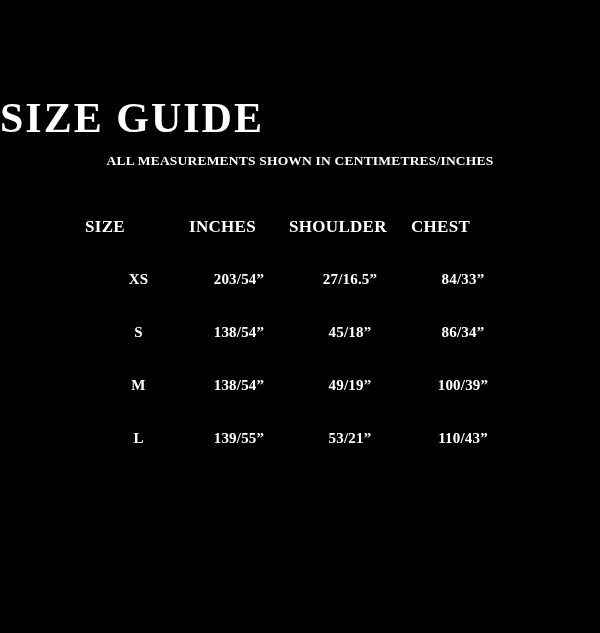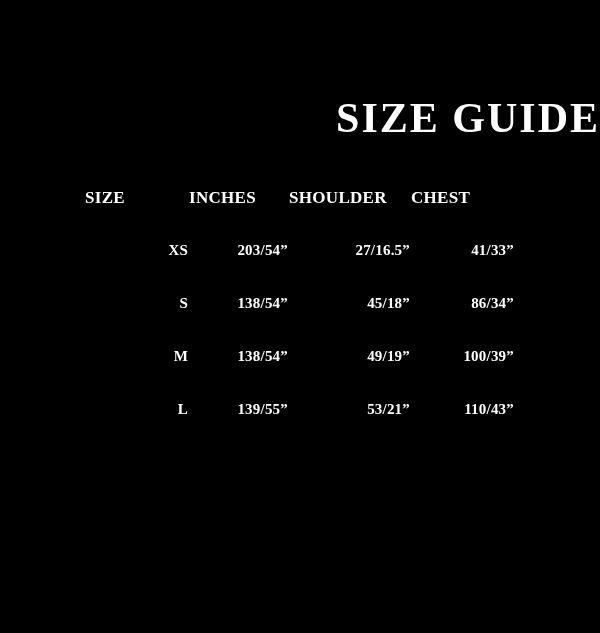--- a/index.html
+++ b/index.html
@@ -15,21 +15,21 @@
     overflow: hidden;
   }
   .page {
     position: relative;
     width: 600px;
     height: 633px;
     background: #000000;
     box-sizing: border-box;
   }
   .title {
-    text-align: right;
+    text-align: left;
     font-family: "Liberation Serif", serif;
     font-weight: bold;
     font-size: 42px;
     letter-spacing: 2px;
     color: #ffffff;
     margin: 0;
     padding-top: 96px;
     line-height: 1.05;
   }
   .subtitle {
@@ -58,21 +58,21 @@
     padding: 0 0 0 0;
     height: 52px;
     vertical-align: middle;
     letter-spacing: 0.3px;
   }
   table.size-table td {
     font-family: "Liberation Serif", serif;
     font-weight: bold;
     font-size: 15px;
     color: #ffffff;
-    text-align: right;
+    text-align: center;
     height: 51px;
     vertical-align: middle;
     letter-spacing: 0.2px;
   }
   .col-size   { width: 104px; }
   .col-length { width: 100px; }
   .col-shoulder { width: 122px; }
   .col-chest  { width: 104px; }
 
   td.cell-size {
@@ -81,20 +81,21 @@
   }
   th.head-size { padding-left: 4px; margin-left: 45px; }
 </style>
 </head>
 <body>
 
 <div class="page">
 
   <h1 class="title">SIZE GUIDE</h1>
 
+  <p class="subtitle">ALL MEASUREMENTS SHOWN IN CENTIMETRES/INCHES</p>
 
   <table class="size-table">
     <colgroup>
       <col class="col-size">
       <col class="col-length">
       <col class="col-shoulder">
       <col class="col-chest">
     </colgroup>
     <thead>
       <tr>
@@ -102,21 +103,21 @@
         <th>INCHES</th>
         <th>SHOULDER</th>
         <th>CHEST</th>
       </tr>
     </thead>
     <tbody>
       <tr>
         <td class="cell-size">XS</td>
         <td>203/54”</td>
         <td>27/16.5”</td>
-        <td>41/33”</td>
+        <td>84/33”</td>
       </tr>
       <tr>
         <td class="cell-size">S</td>
         <td>138/54”</td>
         <td>45/18”</td>
         <td>86/34”</td>
       </tr>
       <tr>
         <td class="cell-size">M</td>
         <td>138/54”</td>

